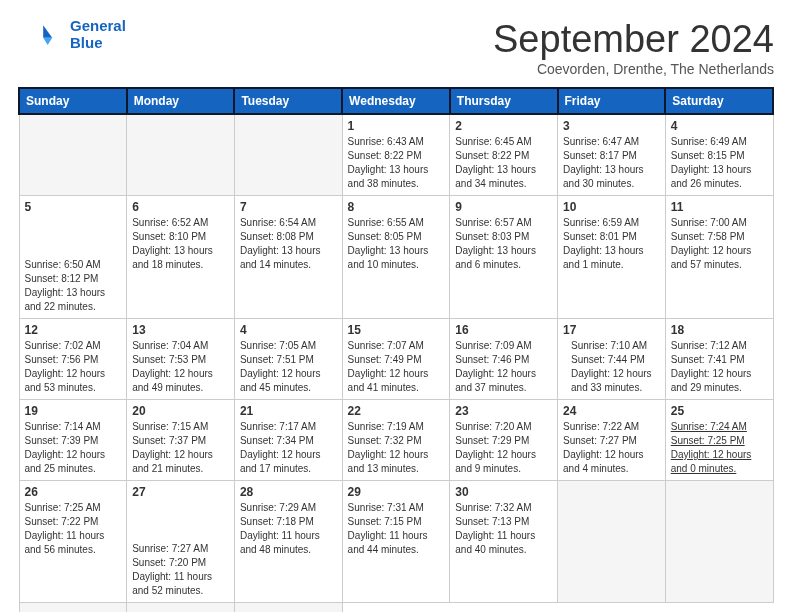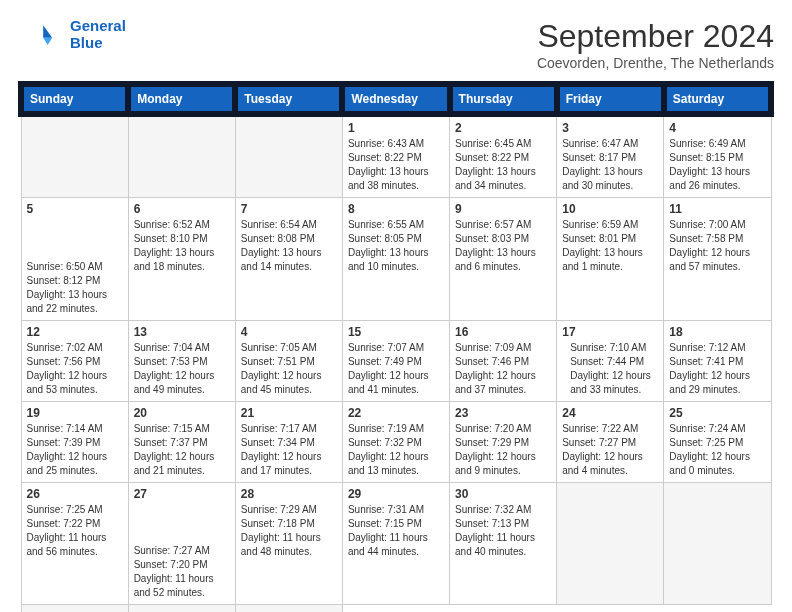--- a/index.html
+++ b/index.html
@@ -34,41 +34,41 @@
     }
     .logo-text .blue { color: #1565c0; }
     .logo-icon {
       width: 36px;
       height: 36px;
     }
     .title-block {
       text-align: right;
     }
     .month-title {
-      font-size: 32px;
+      font-size: 38px;
       font-weight: normal;
       color: #333;
     }
     .location {
       font-size: 14px;
       color: #555;
     }
     .calendar {
       width: 100%;
       border-collapse: collapse;
       table-layout: fixed;
     }
     .calendar th {
       background: #1565c0;
       color: #fff;
       font-size: 12px;
       font-weight: bold;
       padding: 5px 6px;
       text-align: left;
-      border: 6px solid #0f172a;
+      border: 2px solid #0f172a;
     }
     .calendar td {
       border: 1px solid #ccc;
       vertical-align: top;
       padding: 4px 5px;
       font-size: 10px;
       color: #333;
       background: #fff;
       height: 80px;
     }
@@ -294,21 +294,21 @@
           </td>
           <td>
             <span class="day-num">24</span>
             <div class="day-info" style="white-space: pre-line;">Sunrise: 7:22 AM
 Sunset: 7:27 PM
 Daylight: 12 hours
 and 4 minutes.</div>
           </td>
           <td>
             <span class="day-num">25</span>
-            <div class="day-info" style="white-space: pre-line;">Sunrise: 7:24 AM
+            <div class="day-info" style="white-space: pre-line; text-decoration: underline;">Sunrise: 7:24 AM
 Sunset: 7:25 PM
 Daylight: 12 hours
 and 0 minutes.</div>
           </td>
         </tr>
         <tr>
           <td>
             <span class="day-num">26</span>
             <div class="day-info" style="white-space: pre-line;">Sunrise: 7:25 AM
 Sunset: 7:22 PM

